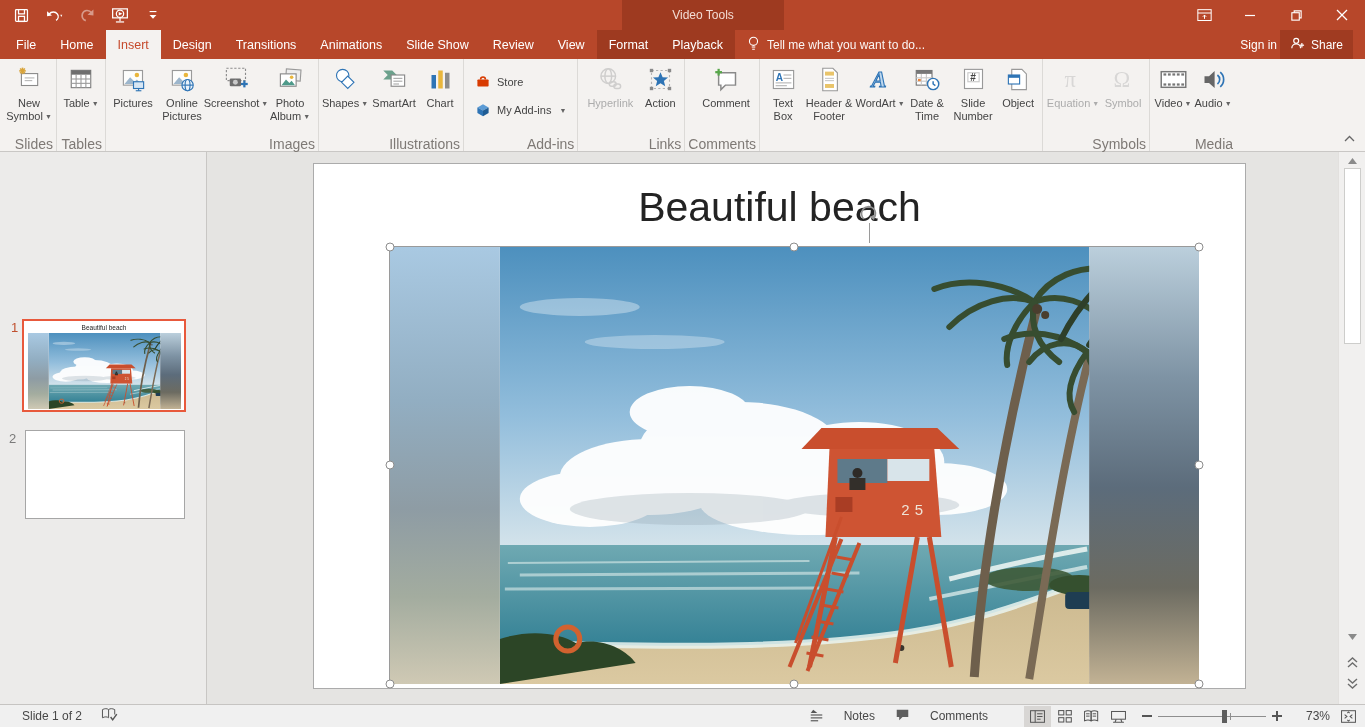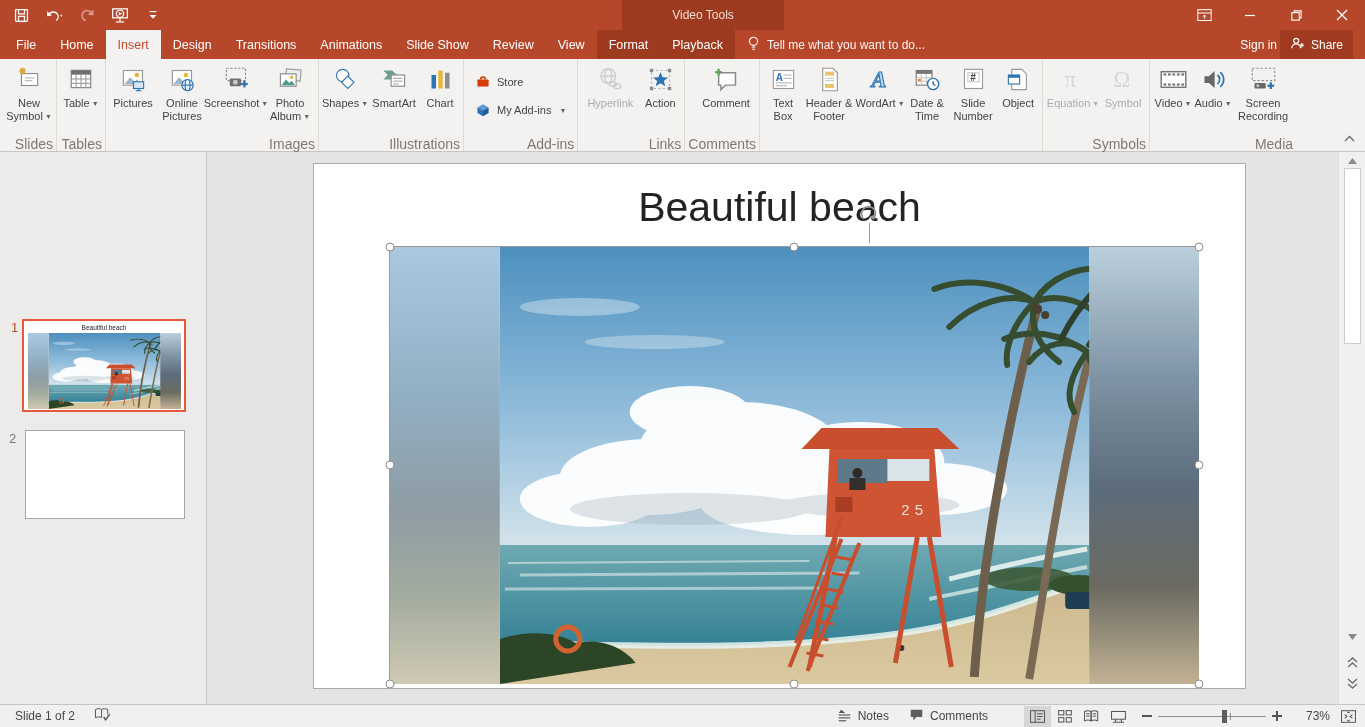--- a/index.html
+++ b/index.html
@@ -78,23 +78,23 @@
   .mb-time { width:66px; font-size:12px; color:#333; text-align:center; }
   .vscroll { position:absolute; right:0; top:0; width:27px; height:552px; background:#F1F0EF; border-left:1px solid #E2E0DE; }
   .vs-arrow { position:absolute; left:5px; width:17px; height:14px; display:flex; align-items:center; justify-content:center; }
   .vs-thumb { position:absolute; left:5px; top:16px; width:17px; height:176px; background:#fff; border:1px solid #CDCDCB; }
   .nav-btn { position:absolute; left:5px; width:17px; height:15px; display:flex; align-items:center; justify-content:center; }
 
   
   .statusbar { position:absolute; left:0; top:704px; width:1365px; height:23px;
     background:#F0F0F0; border-top:1px solid #C6C4C2; display:flex; align-items:center;
     font-size:12px; color:#474747; }
-  .sb-left { display:flex; align-items:center; gap:18px; padding-left:15px; }
+  .sb-left { display:flex; align-items:center; gap:18px; padding-left:22px; }
   .sb-right { margin-left:auto; display:flex; align-items:center; gap:0; padding-right:8px; }
-  .sb-item { display:flex; align-items:center; gap:6px; padding:0 10px; height:22px; }
+  .sb-item { display:flex; align-items:center; gap:20px; padding:0 10px; height:22px; }
   .sb-view { width:27px; height:21px; display:flex; align-items:center; justify-content:center; }
   .sb-view.sel { background:#D8D6D4; }
   .zoom-slider { width:108px; height:21px; position:relative; margin:0 6px; }
   .zs-track { position:absolute; left:0; top:10px; width:108px; height:1px; background:#8E8E8E; }
   .zs-tick { position:absolute; left:72px; top:7px; width:1px; height:7px; background:#8E8E8E; }
   .zs-thumb { position:absolute; left:64px; top:4px; width:5px; height:13px; background:#5E5E5E; }
   .zoom-pct { width:38px; text-align:right; margin-right:10px; }
 </style>
 </head>
 <body>
@@ -687,34 +687,20 @@
       </div>
       <div class="rb-btn" style="width:40px">
         <span class="ico">
           <svg width="27" height="27" viewBox="0 0 24 24">
               <path d="M4,9 L8,9 L13,4.5 L13,19.5 L8,15 L4,15 Z" fill="#666"></path>
           <path d="M15.5,8 a5,5 0 0 1 0,8 M18,5.5 a8.5,8.5 0 0 1 0,13" stroke="#2E74B5" stroke-width="1.5" fill="none"></path>
             </svg>
         </span>
         <span class="lbl"><span>Audio</span><span class="caret">▼</span></span>
       </div>
-      <div class="rb-btn" style="width:60px">
-        <span class="ico">
-          <svg width="27" height="27" viewBox="0 0 24 24">
-              <rect x="2" y="2" width="20" height="11" fill="none" stroke="#8A8A8A" stroke-dasharray="2,1.7"></rect>
-          <rect x="4" y="15" width="10" height="5" rx="1" fill="#666"></rect>
-              <circle cx="7" cy="17.5" r="1.3" fill="#C9C9C9"></circle>
-          <g stroke="#2E74B5" stroke-width="2">
-                <line x1="18.5" y1="14.5" x2="18.5" y2="20.5"></line>
-                <line x1="15.5" y1="17.5" x2="21.5" y2="17.5"></line>
-              </g>
-            </svg>
-        </span>
-        <span class="lbl"><span>Screen Recording</span></span>
-      </div>
     </div>
     <div class="rb-glabel">Media</div>
   </div>
 
   <span class="collapse-ribbon">
     <svg width="11" height="8" viewBox="0 0 11 8">
         <path d="M1,6 L5.5,1.5 L10,6" stroke="#666" stroke-width="1.3" fill="none"></path>
       </svg>
   </span>
 </div>

